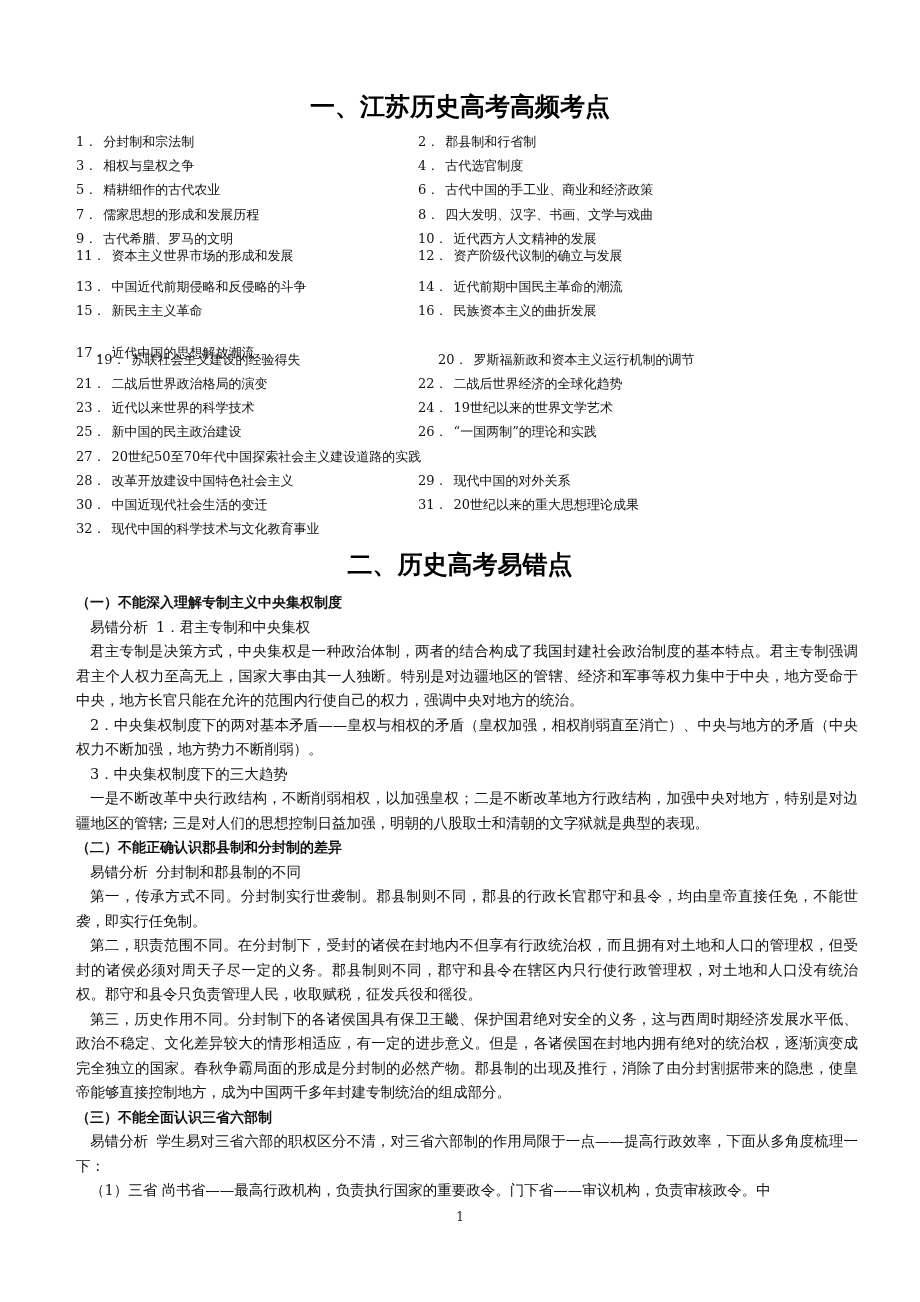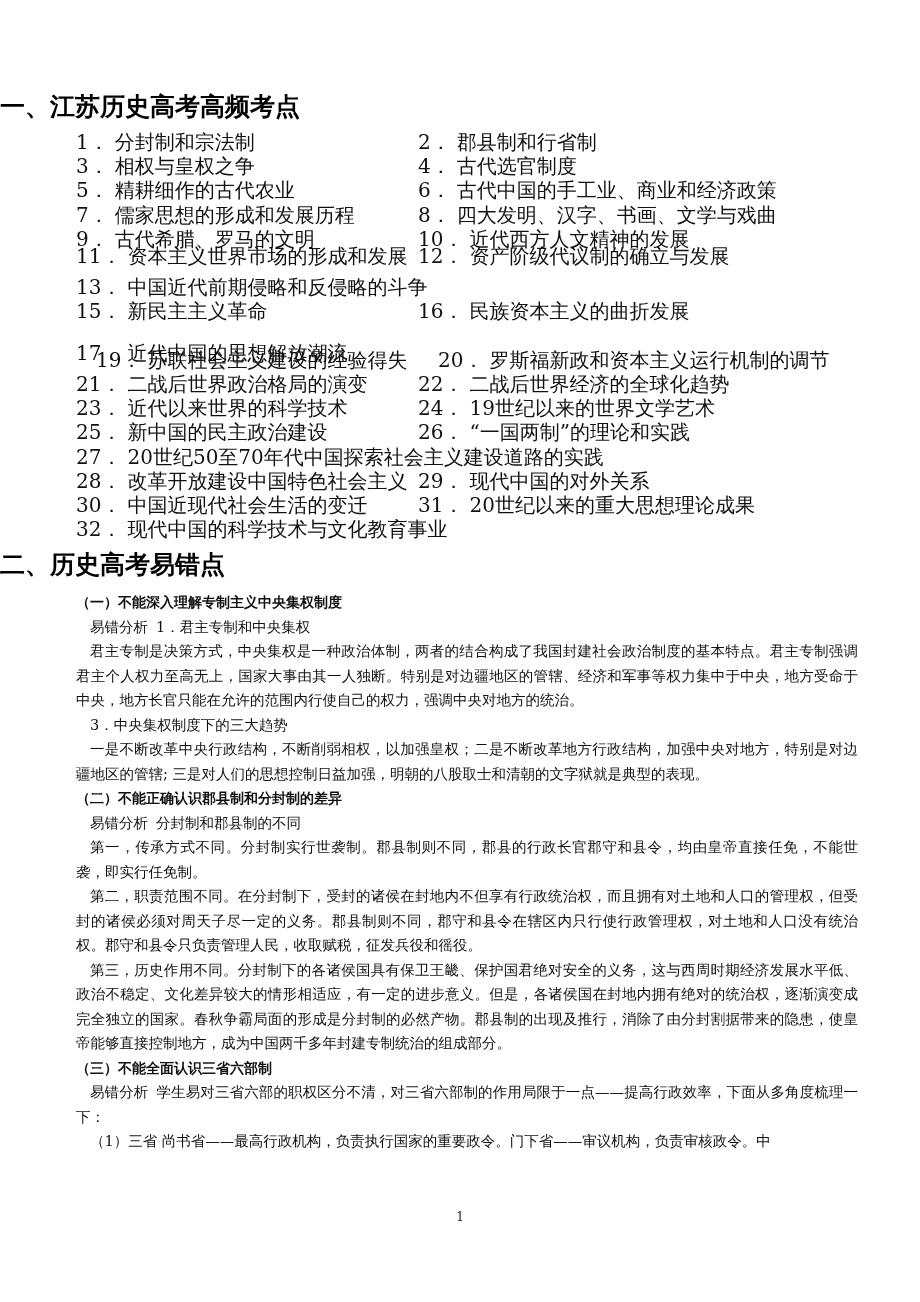--- a/index.html
+++ b/index.html
@@ -3,29 +3,29 @@
   <meta charset="utf-8">
   <style>
     html, body { margin: 0; padding: 0; background: #ffffff; }
     body {
       width: 920px; height: 1302px; position: relative; overflow: hidden;
       font-family: "DejaVu Serif", "Liberation Serif", serif;
       color: #111111;
     }
     .page { position: absolute; left: 0; top: 0; width: 920px; height: 1302px; }
     .h1 {
-      position: absolute; left: 0; width: 920px; text-align: left;
+      position: absolute; left: 0; width: 920px; text-align: center;
       font-family: "DejaVu Sans", "Liberation Sans", sans-serif;
       font-weight: bold; font-size: 25px; color: #000;
       letter-spacing: 0px;
     }
     #title1 { top: 90px; }
     #title2 { top: 548px; }
     .toc { position: absolute; left: 0; top: 130px; width: 920px; }
-    .toc-row { position: absolute; left: 0; width: 920px; height: 24px; font-size: 20px; line-height: 24px; }
+    .toc-row { position: absolute; left: 0; width: 920px; height: 24px; font-size: 13px; line-height: 24px; }
     .toc-item { position: absolute; white-space: nowrap; }
     .toc-item.left { left: 76px; }
     .toc-item.right { left: 418px; }
     .toc-num { display: inline-block; }
     .toc-text { margin-left: 6px; }
 
     .body { position: absolute; left: 76px; top: 590px; width: 782px; font-size: 14.5px; line-height: 24.5px; }
     .sec-head {
       font-family: "DejaVu Sans", "Liberation Sans", sans-serif;
       font-weight: bold; font-size: 14px; margin-left: 0px;
@@ -66,20 +66,21 @@
       <div class="toc-row" style="top: 96.8px;">
         <span class="toc-item left"><span class="toc-num">9．</span><span class="toc-text">古代希腊、罗马的文明</span></span>
         <span class="toc-item right"><span class="toc-num">10．</span><span class="toc-text">近代西方人文精神的发展</span></span>
       </div>
       <div class="toc-row" style="top: 114px;">
         <span class="toc-item left"><span class="toc-num">11．</span><span class="toc-text">资本主义世界市场的形成和发展</span></span>
         <span class="toc-item right"><span class="toc-num">12．</span><span class="toc-text">资产阶级代议制的确立与发展</span></span>
       </div>
       <div class="toc-row" style="top: 145.2px;">
         <span class="toc-item left"><span class="toc-num">13．</span><span class="toc-text">中国近代前期侵略和反侵略的斗争</span></span>
+        <span class="toc-item right"><span class="toc-num">14．</span><span class="toc-text">近代前期中国民主革命的潮流</span></span>
       </div>
       <div class="toc-row" style="top: 169.4px;">
         <span class="toc-item left"><span class="toc-num">15．</span><span class="toc-text">新民主主义革命</span></span>
         <span class="toc-item right"><span class="toc-num">16．</span><span class="toc-text">民族资本主义的曲折发展</span></span>
       </div>
       <div class="toc-row" style="top: 193.6px; margin-top: 17px;">
         <span class="toc-item left"><span class="toc-num">17．</span><span class="toc-text">近代中国的思想解放潮流</span></span>
       </div>
       <div class="toc-row" style="top: 217.8px; margin-left: 20px;">
         <span class="toc-item left"><span class="toc-num">19．</span><span class="toc-text">苏联社会主义建设的经验得失</span></span>
@@ -115,20 +116,21 @@
 
   <div class="h1" id="title2">二、历史高考易错点</div>
 
   <div class="body">
 
     <div class="sec-head">（一）不能深入理解专制主义中央集权制度</div>
     <div class="analysis">
       <span class="label">易错分析</span><span>1．君主专制和中央集权</span>
     </div>
     <div class="para indent">君主专制是决策方式，中央集权是一种政治体制，两者的结合构成了我国封建社会政治制度的基本特点。君主专制强调君主个人权力至高无上，国家大事由其一人独断。特别是对边疆地区的管辖、经济和军事等权力集中于中央，地方受命于中央，地方长官只能在允许的范围内行使自己的权力，强调中央对地方的统治。</div>
+    <div class="para indent">2．中央集权制度下的两对基本矛盾——皇权与相权的矛盾（皇权加强，相权削弱直至消亡）、中央与地方的矛盾（中央权力不断加强，地方势力不断削弱）。</div>
     <div class="para indent">3．中央集权制度下的三大趋势</div>
     <div class="para indent">一是不断改革中央行政结构，不断削弱相权，以加强皇权；二是不断改革地方行政结构，加强中央对地方，特别是对边疆地区的管辖; 三是对人们的思想控制日益加强，明朝的八股取士和清朝的文字狱就是典型的表现。</div>
 
     <div class="sec-head">（二）不能正确认识郡县制和分封制的差异</div>
     <div class="analysis">
       <span class="label">易错分析</span><span>分封制和郡县制的不同</span>
     </div>
     <div class="para indent">第一，传承方式不同。分封制实行世袭制。郡县制则不同，郡县的行政长官郡守和县令，均由皇帝直接任免，不能世袭，即实行任免制。</div>
     <div class="para indent">第二，职责范围不同。在分封制下，受封的诸侯在封地内不但享有行政统治权，而且拥有对土地和人口的管理权，但受封的诸侯必须对周天子尽一定的义务。郡县制则不同，郡守和县令在辖区内只行使行政管理权，对土地和人口没有统治权。郡守和县令只负责管理人民，收取赋税，征发兵役和徭役。</div>
     <div class="para indent">第三，历史作用不同。分封制下的各诸侯国具有保卫王畿、保护国君绝对安全的义务，这与西周时期经济发展水平低、政治不稳定、文化差异较大的情形相适应，有一定的进步意义。但是，各诸侯国在封地内拥有绝对的统治权，逐渐演变成完全独立的国家。春秋争霸局面的形成是分封制的必然产物。郡县制的出现及推行，消除了由分封割据带来的隐患，使皇帝能够直接控制地方，成为中国两千多年封建专制统治的组成部分。</div>

